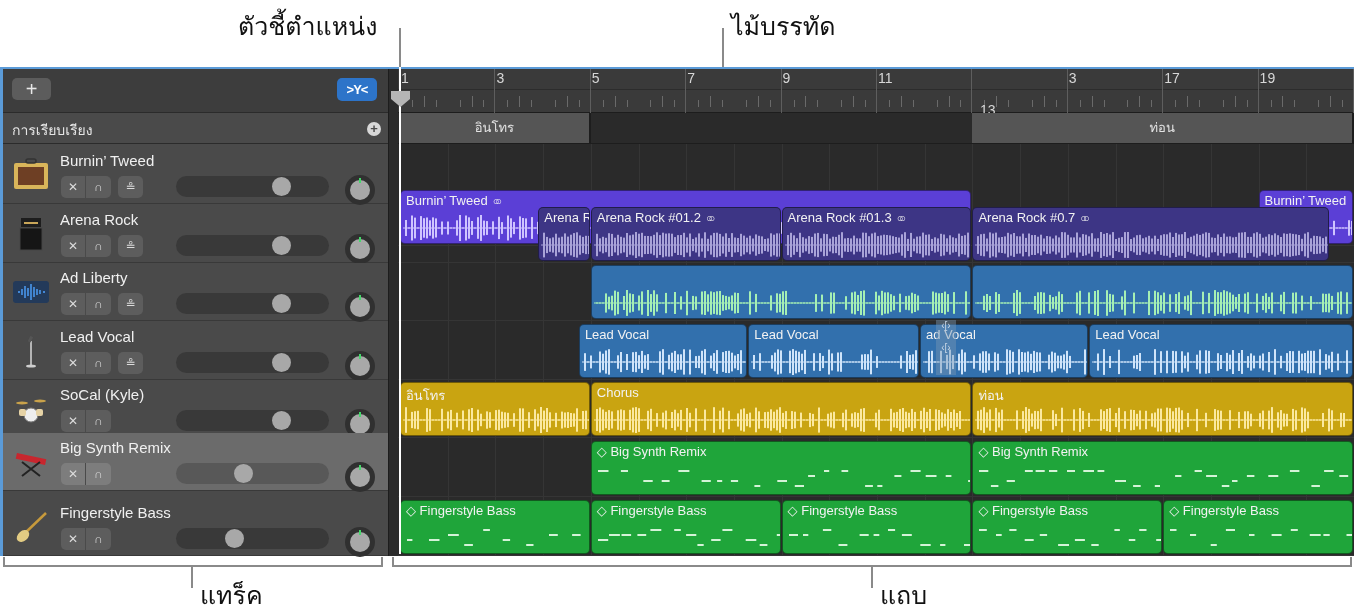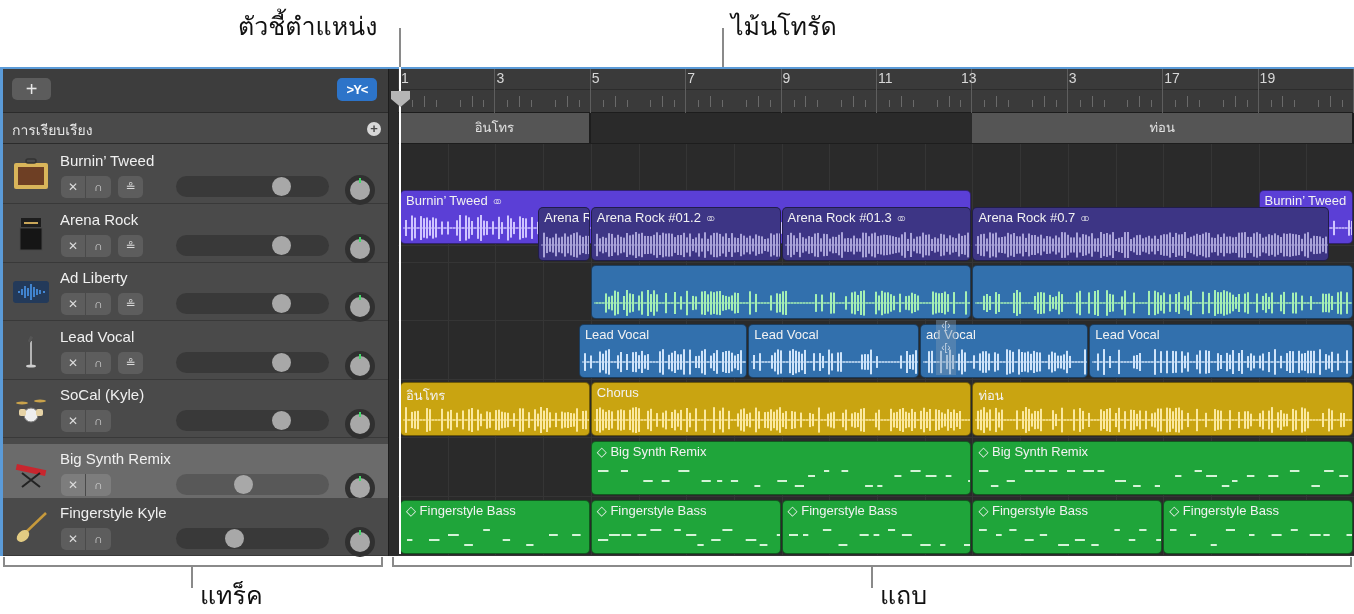--- a/index.html
+++ b/index.html
@@ -65,21 +65,21 @@
   .playhead-line { position: absolute; left: 399px; top: 67px; width: 2px; height: 487px; background: #ffffff; z-index: 5; }
   .playhead-cap { position: absolute; left: 390px; top: 90px; width: 21px; height: 18px; z-index: 6; }
 
   .sel-cursor { position: absolute; left: 936px; top: 320px; width: 20px; height: 55px; background: rgba(120,150,180,0.45); z-index: 4; color: #c9d7e6; font-size: 10px; text-align: center; }
 </style>
 </head>
 <body>
 
 <div class="callout" style="left:238px; top:6px;">ตัวชี้ตำแหน่ง</div>
 <div class="callout-line" style="left:399px; top:28px; height:40px;"></div>
-<div class="callout" style="left:731px; top:6px;">ไม้นโทรัด</div>
+<div class="callout" style="left:731px; top:6px;">ไม้บรรทัด</div>
 <div class="callout-line" style="left:722px; top:28px; height:62px;"></div>
 
 <div class="app">
   <div class="left-edge"></div>
 
   <div class="track-panel">
     <div class="panel-toolbar">
       <div class="add-btn">+</div>
       <div class="filter-btn">&gt;Y&lt;</div>
     </div>
@@ -176,21 +176,21 @@
             <div class="tbtn first"><span>✕</span></div>
             <div class="tbtn last"><span>∩</span></div>
           </div>
     <div class="vol-slider">
             <div class="vol-thumb" style="left:95.6px"></div>
           </div>
     <div class="pan-knob">
             <div class="tick"></div>
           </div>
         </div>
-        <div class="track-header selected" style="top: 375px; padding-left: 44px;">
+        <div class="track-header selected" style="top: 364px; padding-left: 44px;">
     <div class="track-icon"><svg viewBox="0 0 38 36">
               <rect x="4" y="12" width="30" height="6" fill="#c8262e" transform="rotate(12 19 15)"></rect>
               <path d="M10 32 L28 18 M28 32 L10 18" stroke="#222" stroke-width="2"></path>
             </svg></div>
     <div class="track-name">Big Synth Remix</div>
     <div class="btn-group">
             <div class="tbtn first"><span>✕</span></div>
             <div class="tbtn last"><span>∩</span></div>
           </div>
     <div class="vol-slider">
@@ -198,21 +198,21 @@
           </div>
     <div class="pan-knob">
             <div class="tick"></div>
           </div>
         </div>
         <div class="track-header" style="top: 428.6px;">
     <div class="track-icon"><svg viewBox="0 0 38 36">
               <path d="M12 25 L34 4" stroke="#c79a3c" stroke-width="2.5"></path>
               <ellipse cx="11" cy="27" rx="7" ry="5" fill="#e3cc83" transform="rotate(-40 11 27)"></ellipse>
             </svg></div>
-    <div class="track-name">Fingerstyle Kyle</div>
+    <div class="track-name">Fingerstyle Bass</div>
     <div class="btn-group">
             <div class="tbtn first"><span>✕</span></div>
             <div class="tbtn last"><span>∩</span></div>
           </div>
     <div class="vol-slider">
             <div class="vol-thumb" style="left:48.8px"></div>
           </div>
     <div class="pan-knob">
             <div class="tick"></div>
           </div>
@@ -296,21 +296,21 @@
           <div class="beat-tick" style="left: 920.225px;"></div>
           <div class="beat-tick half" style="left: 932.15px;"></div>
           <div class="beat-tick" style="left: 944.075px;"></div>
           <div class="bar-line" style="left: 955px;"></div>
           <span class="bar-num" style="left: 3px;">1</span>
           <span class="bar-num" style="left: 98.4px;">3</span>
           <span class="bar-num" style="left: 193.8px;">5</span>
           <span class="bar-num" style="left: 289.2px;">7</span>
           <span class="bar-num" style="left: 384.6px;">9</span>
           <span class="bar-num" style="left: 480px;">11</span>
-          <span class="bar-num" style="left: 563px;">13</span>
+          <span class="bar-num" style="left: 582px; margin-top: 32px;">13</span>
           <span class="bar-num" style="left: 670.8px;">3</span>
           <span class="bar-num" style="left: 766.2px;">17</span>
           <span class="bar-num" style="left: 861.6px;">19</span>
         </div>
     </div>
     <div class="sections" id="sections">
         <div class="section" style="left: 2px; width: 190.8px;">อินโทร</div>
         <div class="section" style="left: 574.4px; width: 381.6px;">ท่อน</div>
       </div>
     <div id="grid">

